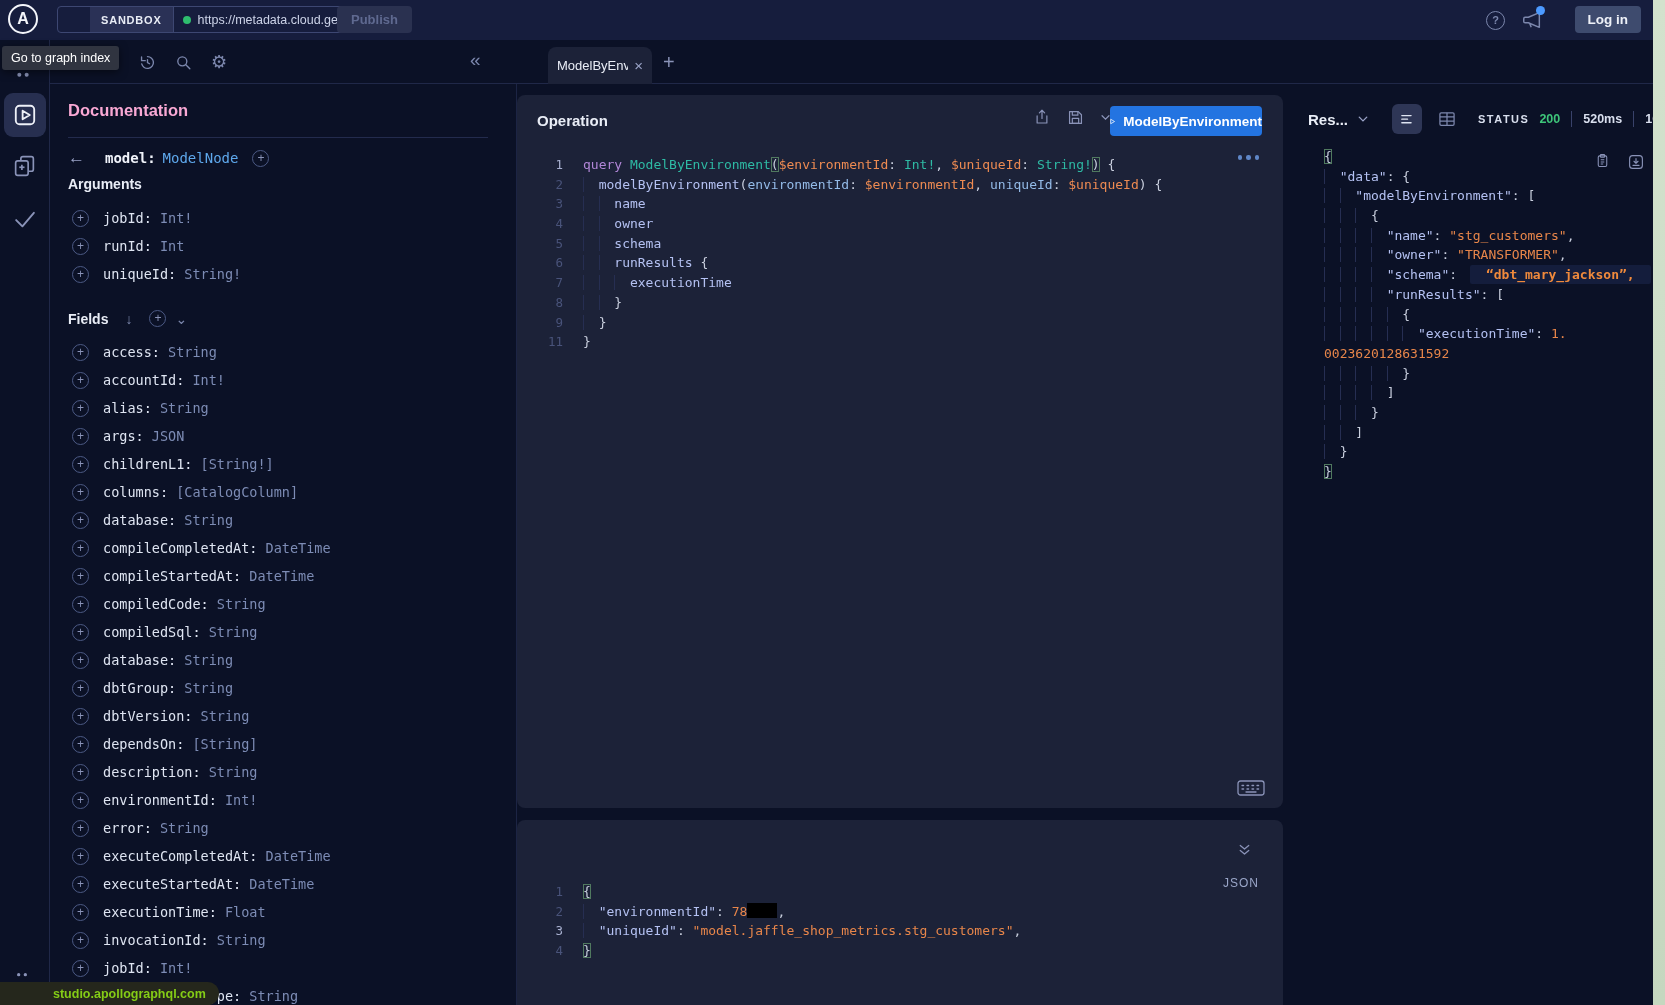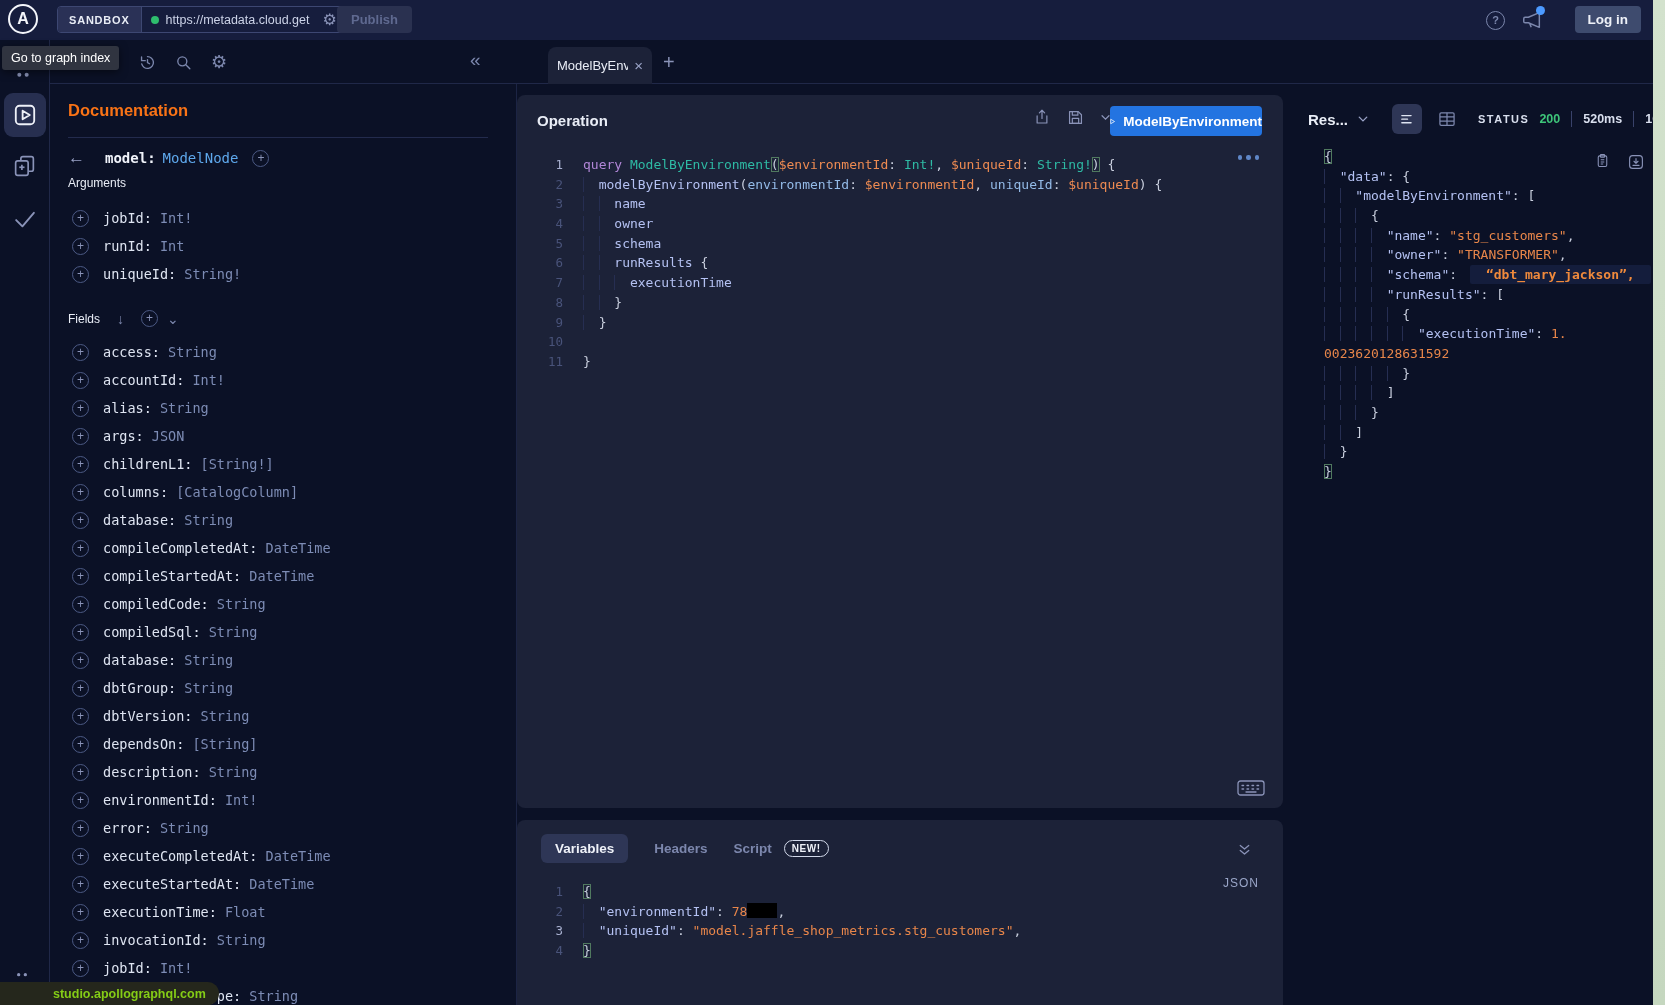--- a/index.html
+++ b/index.html
@@ -9,21 +9,21 @@
   .mono { font-family:"DejaVu Sans Mono", monospace; }
 
   
   #topbar { position:absolute; left:0; top:0; width:1653px; height:40px; background:#161d3d; }
   #logo { position:absolute; left:8px; top:4px; width:30px; height:30px; border:2px solid #f3f5fa;
     border-radius:50%; display:flex; align-items:center; justify-content:center;
     color:#f3f5fa; font-weight:bold; font-size:16px; background:#161d3d; z-index:60;}
   #urlgroup { position:absolute; left:57px; top:6px; height:27px; display:flex; align-items:stretch;
     border:1px solid #3d4772; border-radius:4px; overflow:hidden; }
   #sandbox-chip { background:#2a3156; display:flex; align-items:center; padding:8px 11px;
-    font-size:11px; font-weight:bold; letter-spacing:.8px; color:#e9edf6; border-right:1px solid #3d4772; }
+    font-size:11px; font-weight:bold; letter-spacing:.8px; color:#e9edf6; border-right:1px solid #3d4772;margin-left:32px; }
   #urlbox { display:flex; align-items:center; gap:7px; padding:0 9px; width:210px; background:#161d3d; }
   .green-dot { width:8px; height:8px; border-radius:50%; background:#2ebd6e; flex:none; }
   #url-text { font-size:12.5px; color:#ccd3e8; white-space:nowrap; overflow:hidden; width:150px; }
   .gear-glyph { color:#8a93b8; font-size:16px; line-height:1; }
   #publish-btn { position:absolute; left:337px; top:6px; height:27px; padding:0 14px; background:#2a3150;
     border-radius:4px; color:#5f6990; font-size:13px; font-weight:bold; display:flex; align-items:center; }
   #topbar-right { position:absolute; right:110px; top:0; height:40px; display:flex; align-items:center; gap:16px; }
   .help-circle { width:19px; height:19px; border:1.5px solid #7c87ad; border-radius:50%; color:#7c87ad;
     display:flex; align-items:center; justify-content:center; font-size:11px; font-weight:bold; }
   .mega-wrap { position:relative; width:22px; height:22px; }
@@ -44,30 +44,30 @@
   .rail-item { position:absolute; left:12px; width:26px; height:26px; color:#8a93b8; }
   #rail-explorer { position:absolute; left:4px; top:53px; width:42px; height:44px; background:#272f50;
     border-radius:9px; display:flex; align-items:center; justify-content:center; color:#eef1f8; }
 
   
   #tooltip { position:absolute; left:2px; top:46px; z-index:70; background:#303440; color:#fff;
     font-size:12.5px; padding:5px 9px; border-radius:3px; box-shadow:0 2px 8px rgba(0,0,0,.5); white-space:nowrap; }
 
   
   #docs { position:absolute; left:50px; top:84px; width:467px; height:921px; border-right:1px solid #1c2444; overflow:hidden; }
-  #docs-title { position:absolute; left:18px; top:17px; font-size:16.5px; font-weight:600; color:#f97316; }
+  #docs-title { position:absolute; left:18px; top:17px; font-size:16.5px; font-weight:600; color:#f9a8d4; }
   #docs-divider { position:absolute; left:18px; top:53px; width:420px; height:1px; background:#232b4d; }
   #model-row { position:absolute; left:18px; top:64px; display:flex; align-items:center; }
   .back-arrow { color:#9aa3c7; font-size:17px; width:37px; }
   #model-kind { font-size:14px; font-weight:bold; color:#f0f3fa; }
   #model-name { font-size:14px; color:#5ea8ec; margin-left:7px; }
   .plus-circle { width:17px; height:17px; border:1.2px solid #4c5a85; border-radius:50%; color:#8a93b8;
     font-size:12px; line-height:14px; text-align:center; flex:none; font-family:"Liberation Sans",sans-serif; }
   #model-row .plus-circle { margin-left:14px; }
-  .sec-head { font-size:12px; font-weight:normal; color:#e9edf6; }
+  .sec-head { font-size:14px; font-weight:bold; color:#e9edf6; }
   #args-head { position:absolute; left:18px; top:92px; }
   #args-list { position:absolute; left:22px; top:120px; }
   #fields-row { position:absolute; left:18px; top:226px; display:flex; align-items:center; gap:17px; }
   .muted-glyph { color:#7c87ad; font-size:14px; }
   #fields-list { position:absolute; left:22px; top:254px; }
   .doc-row { display:flex; align-items:center; height:28px; }
   .doc-row .plus-circle { margin-right:14px; }
   .fname { font-family:"DejaVu Sans Mono", monospace; font-size:13.5px; color:#dfe5f2; white-space:pre; }
   .ftype { font-family:"DejaVu Sans Mono", monospace; font-size:13.5px; color:#7d8cb5; white-space:pre; }
 
@@ -456,43 +456,33 @@
         </div>
         <div class="crow">
           <span class="ln">8</span>
           <span class="ct"><span class="tk-g">  </span><span class="tk-g">  </span><span class="tk-pl">}</span></span>
         </div>
         <div class="crow">
           <span class="ln">9</span>
           <span class="ct"><span class="tk-g">  </span><span class="tk-pl">}</span></span>
         </div>
         <div class="crow">
-          <span class="ln">10</span>
-          <span class="ct"></span>
-        </div>
-        <div class="crow">
           <span class="ln">11</span>
           <span class="ct"><span class="tk-pl">}</span></span>
         </div>
       </div>
     <div id="kbd-icon">
       <svg width="28" height="18" viewBox="0 0 28 18" fill="none" stroke="currentColor" stroke-width="1.3" stroke-linecap="round">
           <rect x="1" y="2" width="26" height="14" rx="2.5"></rect>
           <path d="M5 6.5h1.6M10 6.5h1.6M15 6.5h1.6M20 6.5h1.6M5 10h1.6M10 10h1.6M15 10h1.6M20 10h1.6M9 13h10"></path>
         </svg>
     </div>
   </div>
 
   <div class="card" id="var-card">
-    <div id="var-tabs">
-      <span id="tab-variables">Variables</span>
-      <span class="var-tab">Headers</span>
-      <span class="var-tab">Script</span>
-      <span id="new-badge">NEW!</span>
-    </div>
     <div id="var-collapse">
       <svg width="17" height="17" viewBox="0 0 24 24" fill="none" stroke="currentColor" stroke-width="1.8" stroke-linecap="round" stroke-linejoin="round">
           <path d="M6 5l6 5 6-5"></path>
           <path d="M6 12l6 5 6-5"></path>
         </svg>
     </div>
     <div id="json-label">JSON</div>
     <div id="var-code" class="code-area">
         <div class="crow">
           <span class="ln">1</span>

